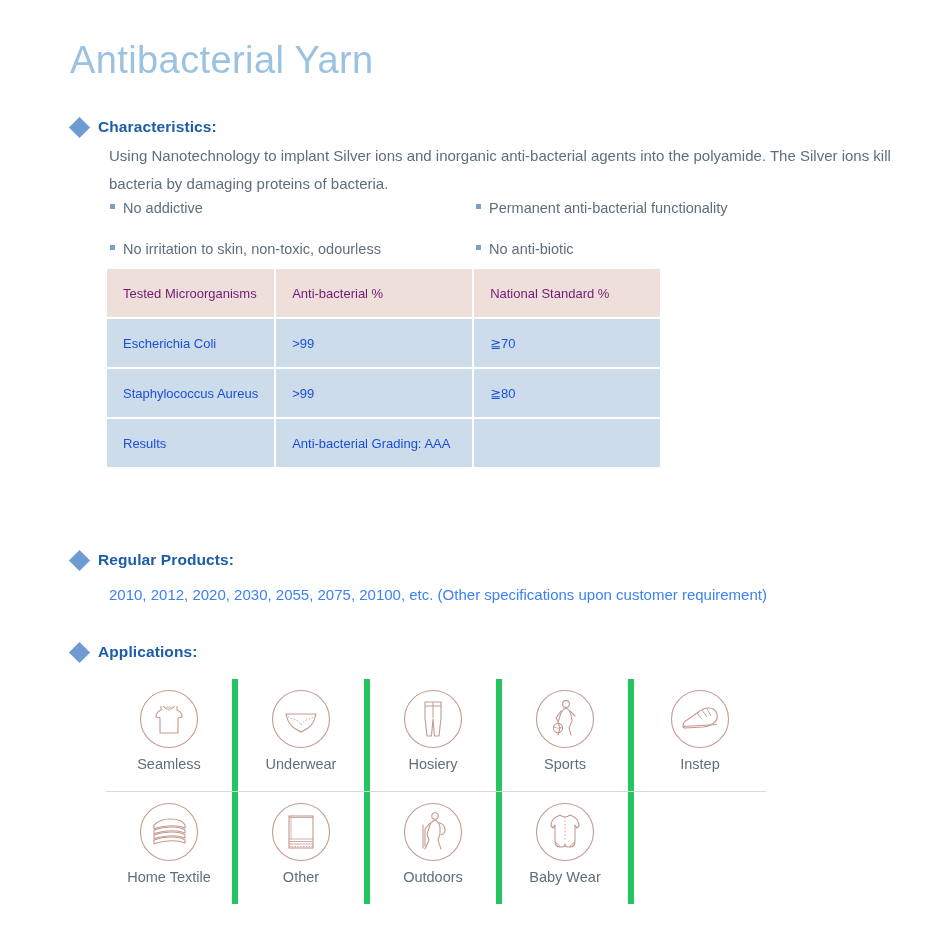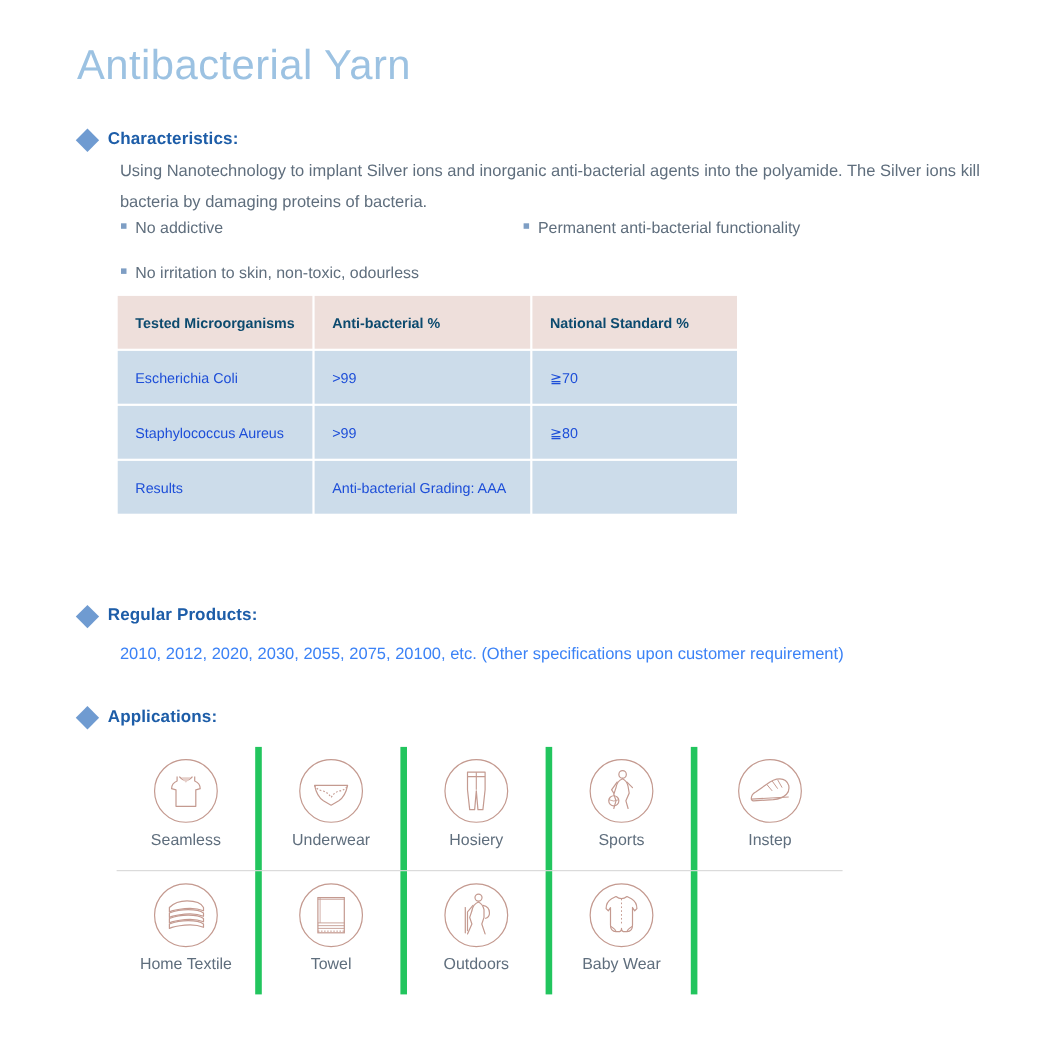--- a/index.html
+++ b/index.html
@@ -104,22 +104,21 @@
     font-weight: normal;
     font-size: 13px;
     color: #1d4ed8;
     padding: 0 16px;
     height: 48px;
     vertical-align: middle;
     white-space: nowrap;
   }
   .data-table thead th {
     background: #eedfdb;
-    color: #0c4a6e;
-    font-weight: bold;
+    color: #701a75;
   }
   .data-table tbody td {
     background: #ccdcea;
   }
   .col-a { width: 155px; }
   .col-b { width: 196px; }
   .col-c { width: 186px; }
 
   
   .products-line {
@@ -189,20 +188,24 @@
       <span class="sq-bullet"></span>
       <span>No addictive</span>
     </div>
     <div class="feature-item">
       <span class="sq-bullet"></span>
       <span>Permanent anti-bacterial functionality</span>
     </div>
     <div class="feature-item">
       <span class="sq-bullet"></span>
       <span>No irritation to skin, non-toxic, odourless</span>
+    </div>
+    <div class="feature-item">
+      <span class="sq-bullet"></span>
+      <span>No anti-biotic</span>
     </div>
   </div>
 
   <table class="data-table" style="left:105px; top:267px;">
     <colgroup>
       <col class="col-a">
         <col class="col-b">
         <col class="col-c">
     </colgroup>
     <thead>
@@ -315,21 +318,21 @@
 
       <div class="app-cell">
         <svg class="app-icon" viewBox="0 0 62 62">
           <circle cx="31" cy="31" r="28.5" fill="none" stroke="#c49a90" stroke-width="1.1"></circle>
           <rect x="19" y="15" width="24" height="32" fill="none" stroke="#c49a90" stroke-width="1.1"></rect>
           <path d="M19 16.5 L43 16.5" stroke="#c49a90" stroke-width="0.8" fill="none"></path>
           <path d="M19 38 L43 38 M19 40.5 L43 40.5 M19 43 L43 43" stroke="#c49a90" stroke-width="0.8" fill="none"></path>
           <path d="M19 45.5 L43 45.5" stroke="#c49a90" stroke-width="0.9" stroke-dasharray="1.4 1.4" fill="none"></path>
           <path d="M21 15 L21 38" stroke="#c49a90" stroke-width="0.7" fill="none"></path>
         </svg>
-        <div class="app-label">Towel</div>
+        <div class="app-label">Other</div>
       </div>
 
       <div class="app-cell">
         <svg class="app-icon" viewBox="0 0 62 62">
           <circle cx="31" cy="31" r="28.5" fill="none" stroke="#c49a90" stroke-width="1.1"></circle>
           <circle cx="33" cy="15" r="3.2" fill="none" stroke="#c49a90" stroke-width="1.1"></circle>
           <path d="M33 19 Q28 21 27 27 L25 33 L27 39 L23 48" fill="none" stroke="#c49a90" stroke-width="1.1" stroke-linecap="round"></path>
           <path d="M33 19 Q37 21 38 26 L38 33 L36 39 L39 48" fill="none" stroke="#c49a90" stroke-width="1.1" stroke-linecap="round"></path>
           <path d="M37 22 Q43 23 43 29 Q43 33 39 34" fill="none" stroke="#c49a90" stroke-width="1.1"></path>
           <path d="M28 22 L23 28 L23 45" fill="none" stroke="#c49a90" stroke-width="1.1" stroke-linecap="round"></path>

